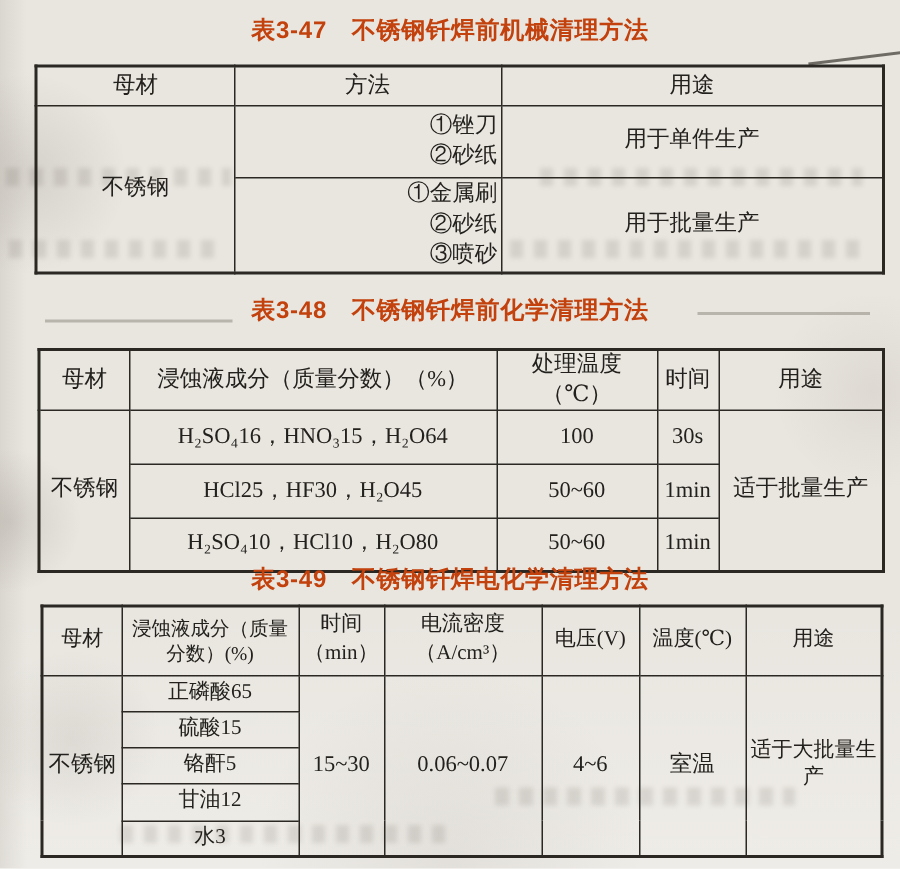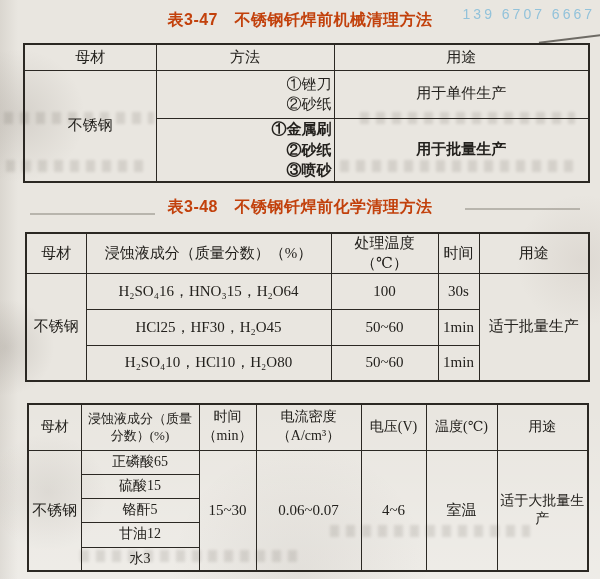--- a/index.html
+++ b/index.html
@@ -60,21 +60,21 @@
     padding:0 2px; font-size:15px; line-height:1.3;
     overflow:hidden;
     margin-left:20px;
   }
   #table-347{ left:23px; top:43px; width:565px; }
   #table-348{ left:25px; top:232px; width:563px; }
   #table-349{ left:27px; top:403px; width:560px; }
 
   .h26{height:26px;} .h32{height:32px;}
   .h35{height:35px;} .h36{height:36px;}
-  .h46{height:46px;} .h48{height:48px;} .h64{height:64px;font-weight:bold;}
+  .h46{height:46px;} .h48{height:48px;} .h64{height:64px;}
   .h24{height:24px;} .h25{height:25px;}
 
   .methods div{ text-align:right; line-height:1.35; }
   .hdr-sm{ font-size:13px; line-height:1.35; }
   .hdr-md{ font-size:14px; line-height:1.35; }
   .sol{ font-size:14px; }
   .use-wrap{ font-size:14px; line-height:1.3; }
 </style>
 </head>
 <body>
@@ -85,21 +85,20 @@
   <div class="ghost" style="left:6px;top:160px;width:140px;height:12px;"></div>
   <div class="ghost" style="left:360px;top:112px;width:215px;height:12px;"></div>
   <div class="ghost" style="left:340px;top:160px;width:240px;height:12px;"></div>
   <div class="ghost" style="left:80px;top:550px;width:220px;height:12px;"></div>
   <div class="ghost" style="left:330px;top:525px;width:200px;height:12px;"></div>
   <div class="scan-line" style="left:30px;top:213px;width:125px;"></div>
   <div class="scan-line" style="left:465px;top:208px;width:115px;"></div>
   <div class="curve" style="left:538px;top:26px;"></div>
 
   <div class="watermark">
-    <div class="wm-phone">139 6707 6667</div>
   </div>
 
   <div class="tbl-title" id="title-347">表3-47　不锈钢钎焊前机械清理方法</div>
   <table id="table-347">
     <colgroup>
         <col style="width:132px">
         <col style="width:178px">
         <col style="width:255px">
       </colgroup>
     <tbody>
@@ -157,20 +156,21 @@
       <td>1min</td>
     </tr>
     <tr class="h35">
       <td>H₂SO₄10，HCl10，H₂O80</td>
       <td>50~60</td>
       <td>1min</td>
     </tr>
   </tbody>
     </table>
 
+  <div class="tbl-title" id="title-349">表3-49　不锈钢钎焊电化学清理方法</div>
   <table id="table-349">
     <colgroup>
         <col style="width:53px">
         <col style="width:118px">
         <col style="width:57px">
         <col style="width:105px">
         <col style="width:65px">
         <col style="width:71px">
         <col style="width:91px">
       </colgroup>

